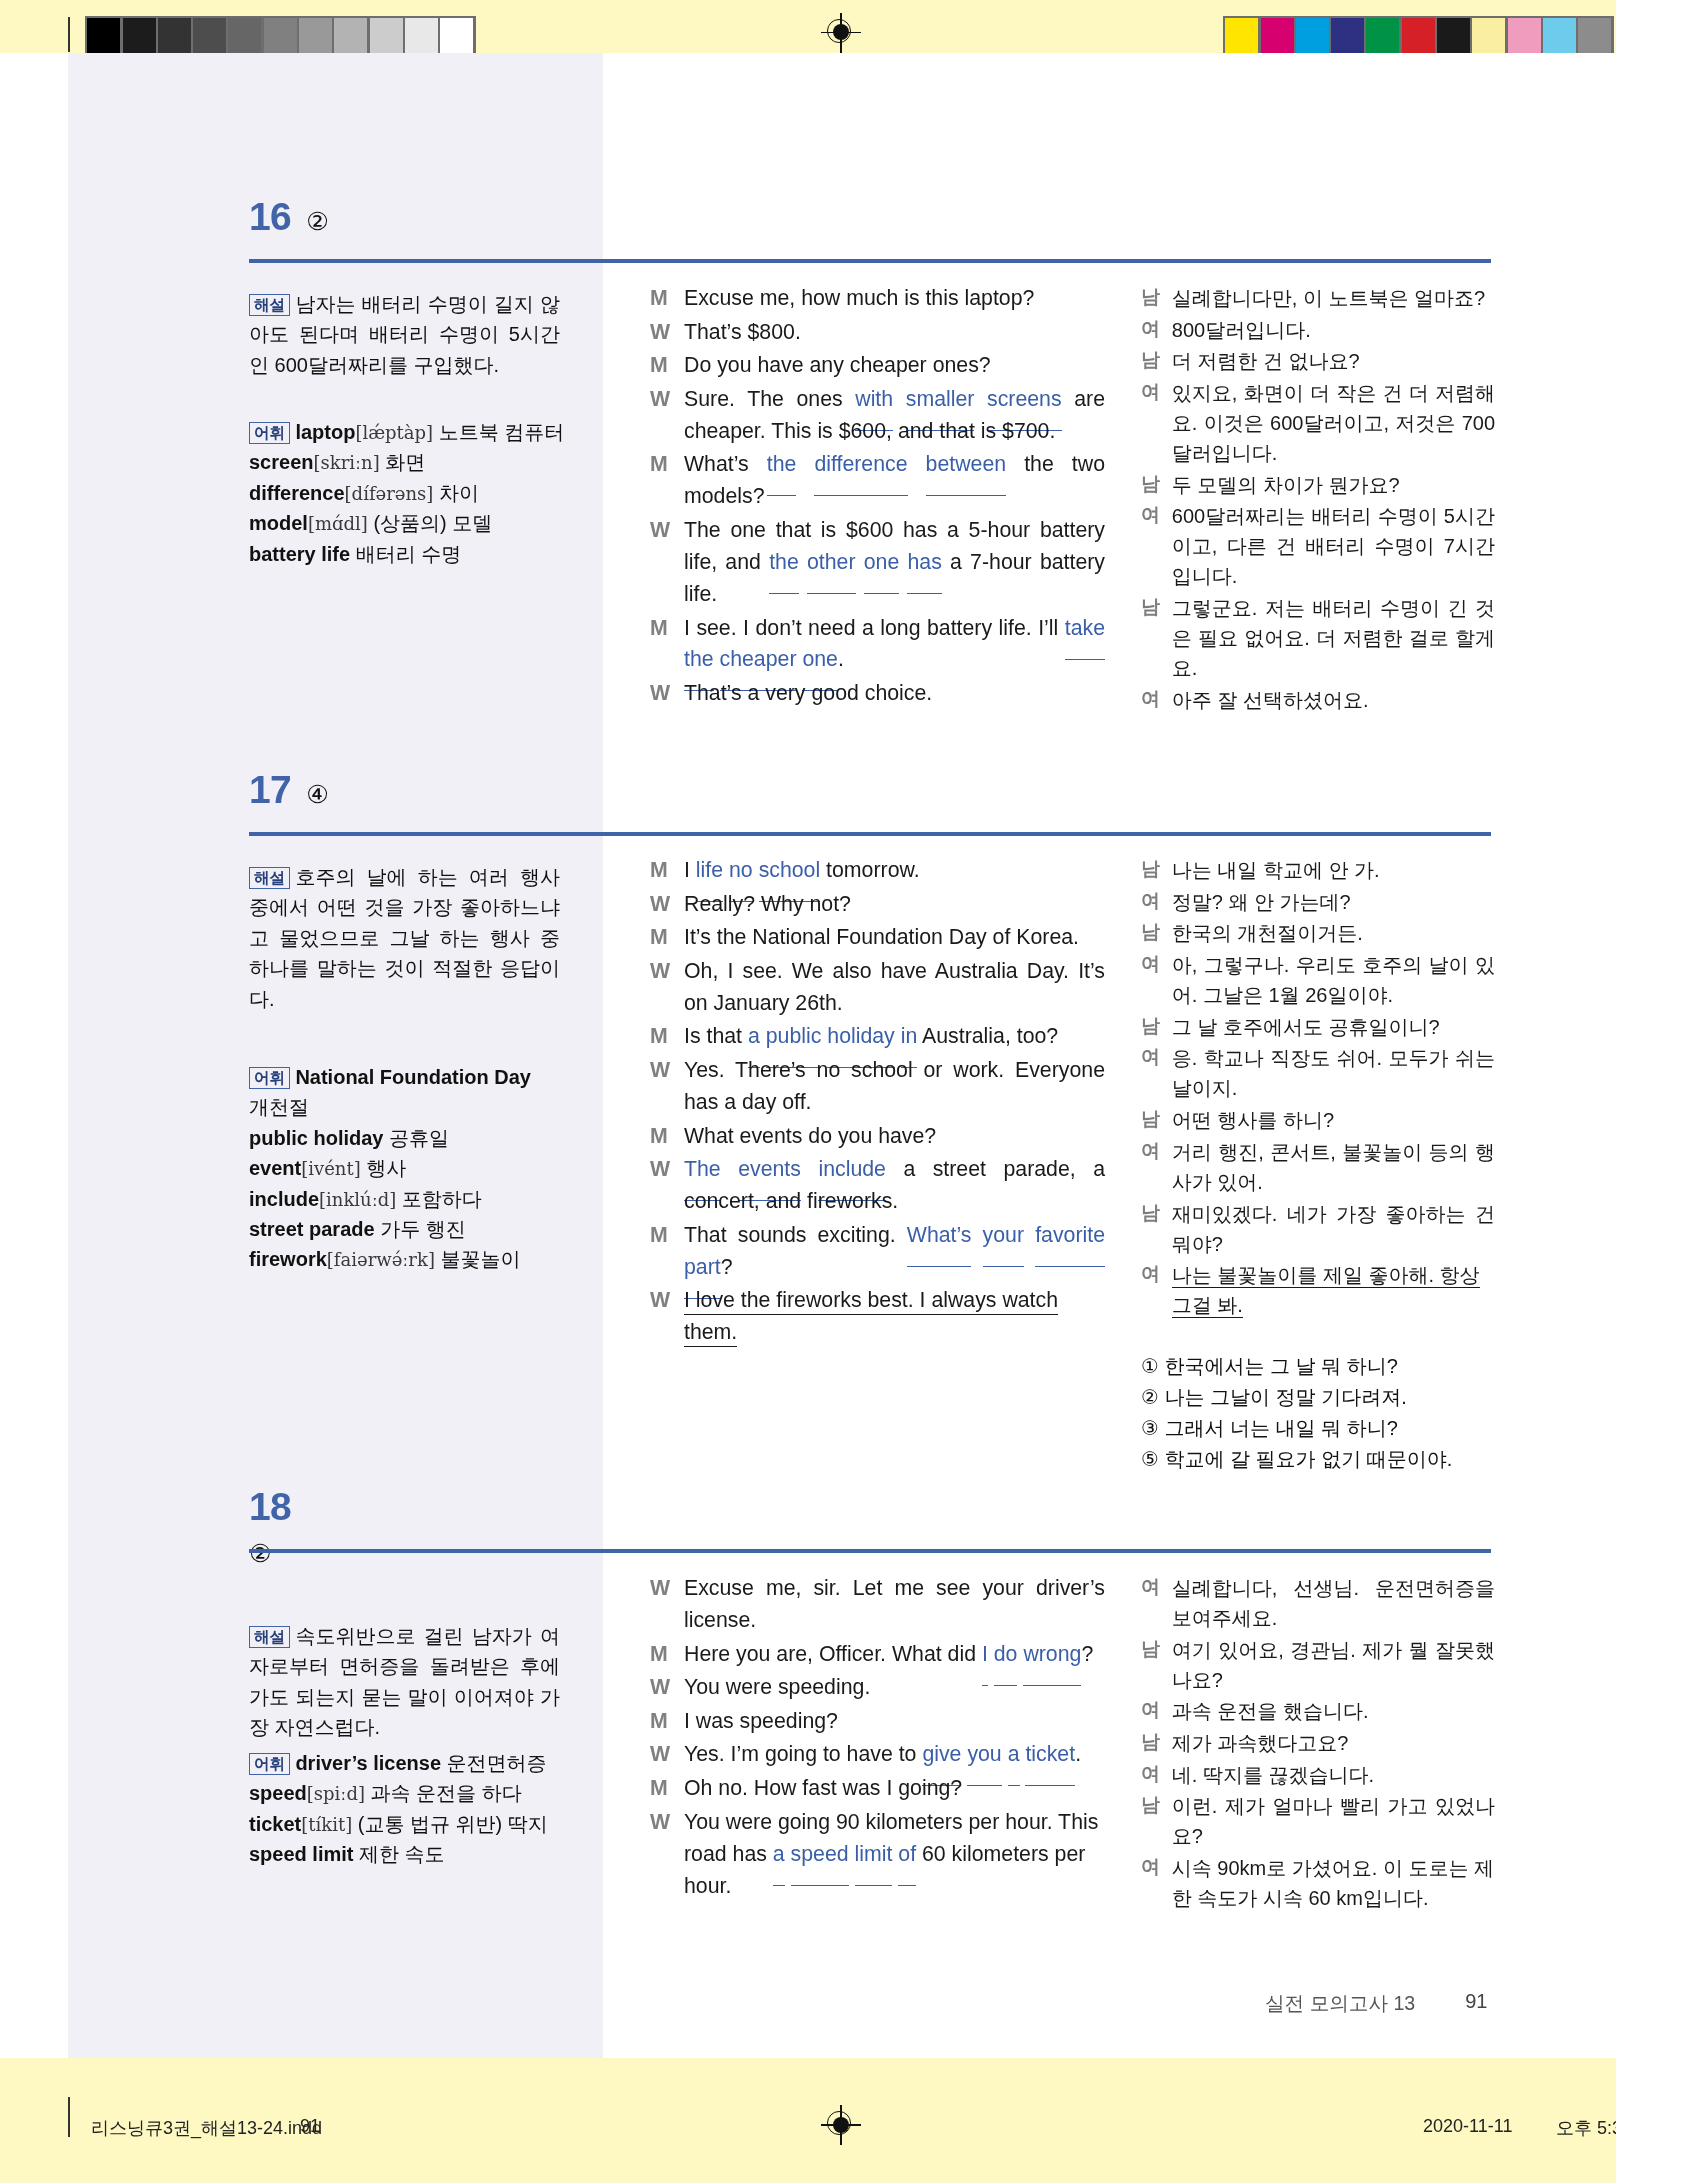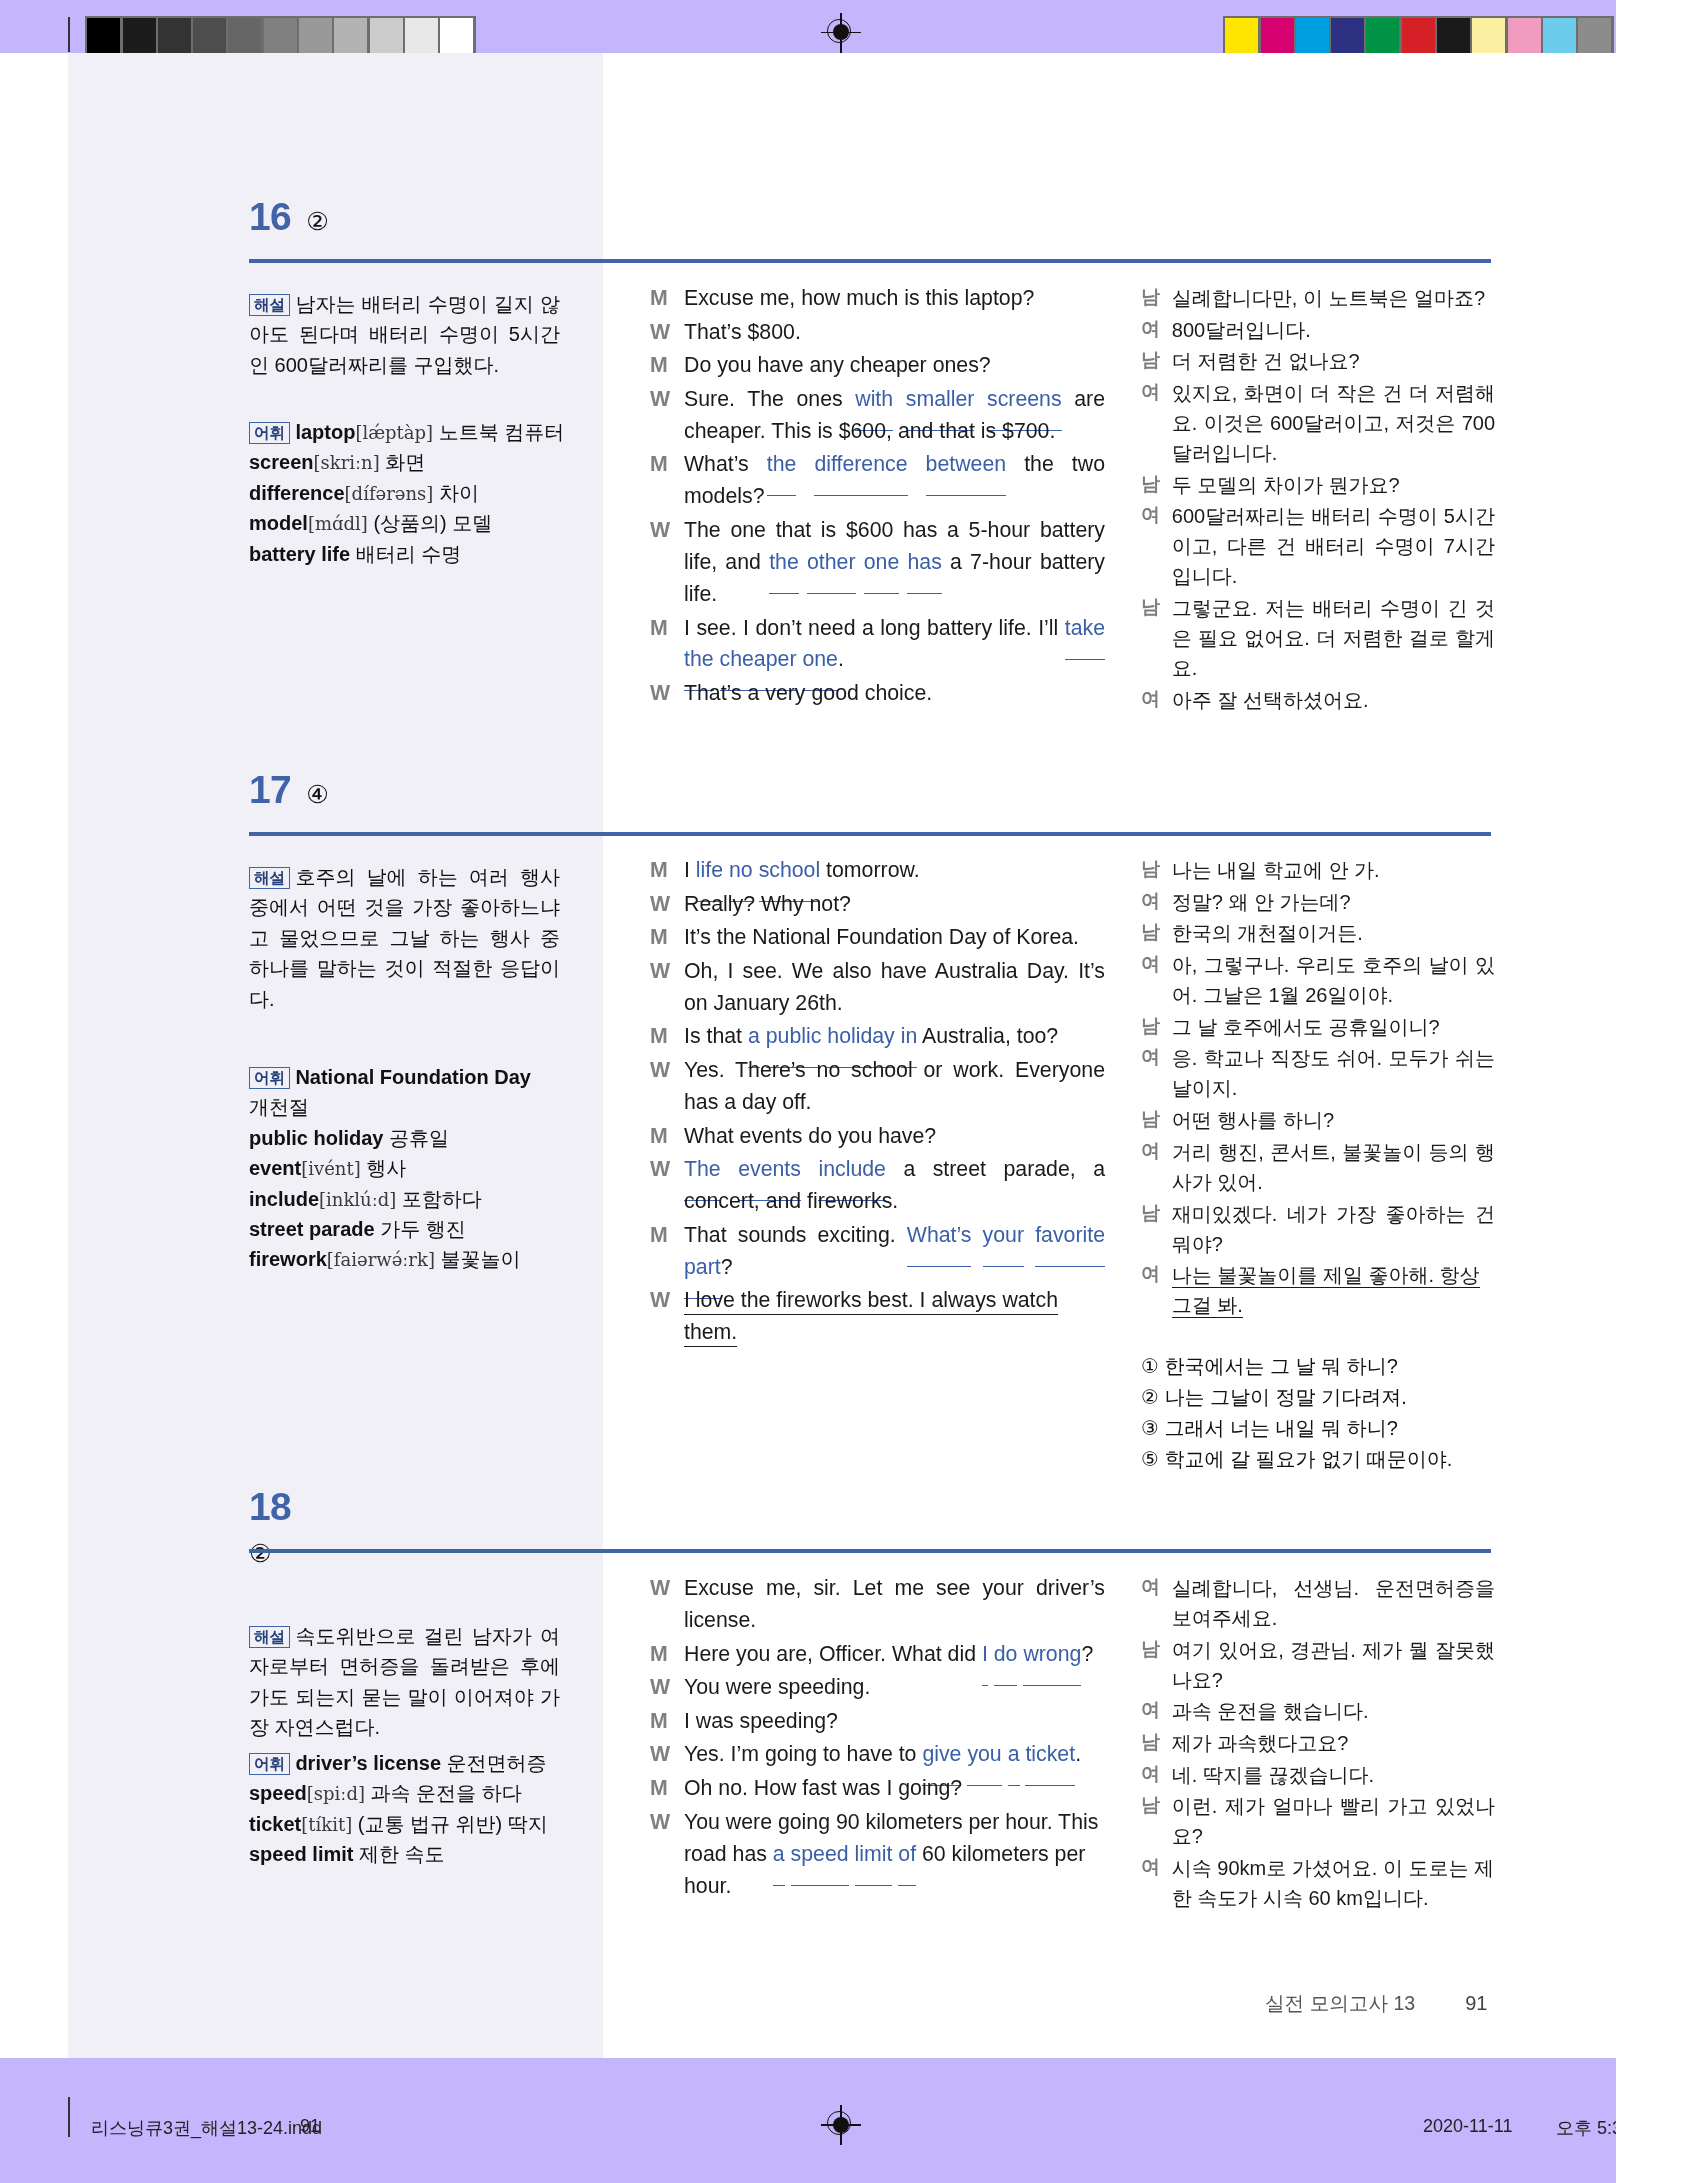--- a/index.html
+++ b/index.html
@@ -8,21 +8,21 @@
     background: #ffffff;
   }
   body {
     font-family: "Liberation Sans", "DejaVu Sans", sans-serif;
     color: #1a1a1a;
   }
   #page {
     position: relative;
     width: 1616px;
     height: 2183px;
-    background: #c4b5fd;
+    background: #fef9c3;
     overflow: hidden;
   }
 
   
   .calib-wrap {
     position: absolute;
     display: flex;
     background: #6e6e6e;
     padding: 2.3px;
     gap: 2.3px;
@@ -211,21 +211,21 @@
     color: #111;
   }
 
   
   .page-footer {
     position: absolute;
     left: 1141px;
     top: 1937px;
     width: 354px;
     display: flex;
-    align-items: center;
+    align-items: flex-start;
     color: #555;
     font-size: 19.6px;
   }
   .page-footer .label { margin-left: 124px; }
   .page-footer .pnum { margin-left: 50px; font-size: 20px; color: #444; }
 
   .print-footer {
     position: absolute;
     left: 0;
     top: 2116px;

